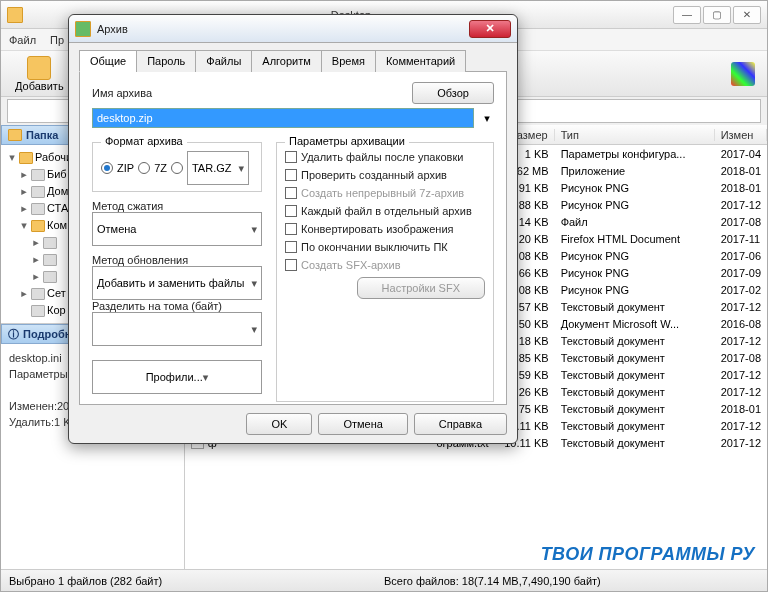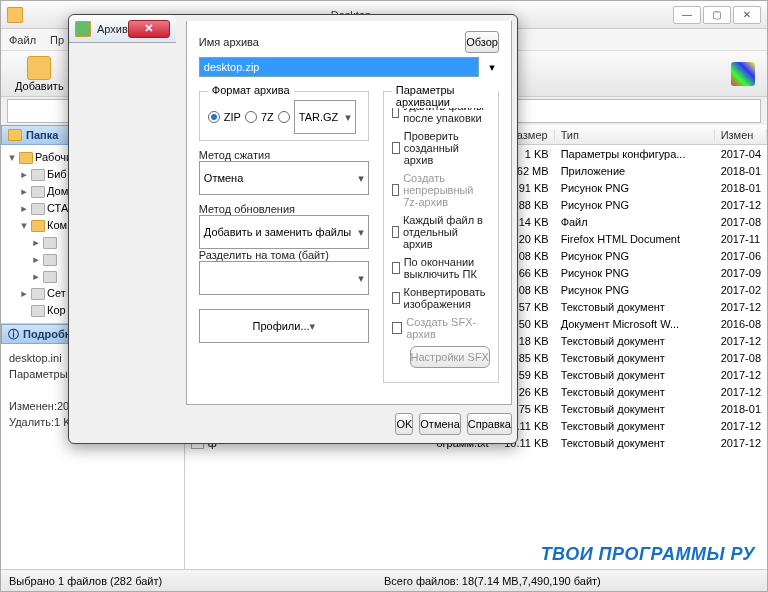--- a/index.html
+++ b/index.html
@@ -47,33 +47,33 @@
 .file-row > div { padding: 0 6px; white-space: nowrap; overflow: hidden; }
 .file-row .col-name { display: flex; align-items: center; gap: 4px; }
 .doc-ic { width: 13px; height: 13px; background: #fff; border: 1px solid #aaa; display: inline-block; }
 
 .statusbar { position: absolute; bottom: 0; left: 0; right: 0; height: 22px; background: linear-gradient(#f5f5f5,#e6e6e6); border-top: 1px solid #ccc; display: flex; align-items: center; padding: 0 8px; }
 .statusbar .sl { width: 50%; }
 
 .watermark { position: absolute; right: 12px; bottom: 26px; font-size: 18px; font-weight: bold; color: #1570c3; text-shadow: 1px 1px 0 #fff, -1px -1px 0 #fff, 1px -1px 0 #fff, -1px 1px 0 #fff; font-style: italic; letter-spacing: 0.5px; }
 
 
-.dialog { position: absolute; top: 14px; left: 68px; width: 450px; height: 430px; background: #f0f0f0; border: 1px solid #444; border-radius: 6px; box-shadow: 0 4px 16px rgba(0,0,0,0.4); display: flex; flex-direction: row; }
+.dialog { position: absolute; top: 14px; left: 68px; width: 450px; height: 430px; background: #f0f0f0; border: 1px solid #444; border-radius: 6px; box-shadow: 0 4px 16px rgba(0,0,0,0.4); display: flex; flex-direction: column; }
 .dlg-titlebar { height: 28px; background: linear-gradient(#fdfdfd,#dce6f2); border-bottom: 1px solid #aaa; border-radius: 6px 6px 0 0; display: flex; align-items: center; padding: 0 6px; }
 .dlg-titlebar .title { flex: 1; color: #222; }
 .dlg-close { width: 42px; height: 18px; background: linear-gradient(#e78,#c23); border: 1px solid #922; border-radius: 3px; color: #fff; display: flex; align-items: center; justify-content: center; font-weight: bold; }
 .dlg-body { flex: 1; padding: 6px 10px 8px; display: flex; flex-direction: column; }
 .tabs { display: flex; border-bottom: 1px solid #aaa; }
 .tab { padding: 4px 10px; background: #f0f0f0; border: 1px solid #aaa; border-bottom: none; margin-right: -1px; position: relative; top: 1px; }
 .tab.active { background: #fff; border-bottom: 1px solid #fff; }
 .tab-content { background: #fff; border: 1px solid #aaa; border-top: none; flex: 1; padding: 10px 12px; }
 .form-row { display: flex; align-items: center; margin-bottom: 4px; gap: 6px; }
 .label { color: #222; }
 .input-sel { background: #3399ff; color: #fff; height: 20px; border: 1px solid #7a9; padding: 0 4px; display: flex; align-items: center; }
-.btn { height: 22px; padding: 0 0; background: linear-gradient(#fdfdfd,#e6e6e6); border: 1px solid #999; border-radius: 3px; display: inline-flex; align-items: center; }
+.btn { height: 22px; padding: 0 24px; background: linear-gradient(#fdfdfd,#e6e6e6); border: 1px solid #999; border-radius: 3px; display: inline-flex; align-items: center; }
 .btn.disabled { color: #999; border-radius: 6px; }
 .dd { height: 20px; border: 1px solid #999; background: #fff; display: flex; align-items: center; padding: 16px 4px; justify-content: space-between; }
 .dd::after { content: "▾"; color: #555; }
 .group { border: 1px solid #ccc; padding: 8px 8px 6px; position: relative; margin-top: 8px; }
 .group-title { position: absolute; top: -8px; left: 8px; background: #fff; padding: 0 4px; }
 .two-col { display: flex; gap: 14px; }
 .left-col { width: 170px; }
 .right-col { flex: 1; }
 .radio-row { display: flex; gap: 4px; align-items: center; }
 .radio { width: 12px; height: 12px; border: 1px solid #666; border-radius: 50%; display: inline-flex; align-items: center; justify-content: center; }
@@ -380,20 +380,28 @@
   <div class="watermark">ТВОИ ПРОГРАММЫ РУ</div>
 </div>
 
 <div class="dialog">
   <div class="dlg-titlebar">
     <span class="fico" style="width:16px;height:16px;background:#6b6"></span>
     <span class="title" style="margin-left:6px">Архив</span>
     <div class="dlg-close">✕</div>
   </div>
   <div class="dlg-body">
+    <div class="tabs" id="dlg-tabs">
+        <div class="tab active">Общие</div>
+        <div class="tab">Пароль</div>
+        <div class="tab">Файлы</div>
+        <div class="tab">Алгоритм</div>
+        <div class="tab">Время</div>
+        <div class="tab">Комментарий</div>
+      </div>
     <div class="tab-content">
       <div class="form-row">
         <span class="label">Имя архива</span>
         <span style="flex:1"></span>
         <span class="btn">Обзор</span>
       </div>
       <div class="form-row">
         <div class="input-sel" style="flex:1">
             <span>desktop.zip</span>
           </div>
@@ -448,25 +456,25 @@
                 <div class="chk-row dis">
                   <span class="chk"></span>
                   <span>Создать непрерывный 7z-архив</span>
                 </div>
                 <div class="chk-row">
                   <span class="chk"></span>
                   <span>Каждый файл в отдельный архив</span>
                 </div>
                 <div class="chk-row">
                   <span class="chk"></span>
+                  <span>Конвертировать изображения</span>
+                </div>
+                <div class="chk-row">
+                  <span class="chk"></span>
                   <span>По окончании выключить ПК</span>
-                </div>
-                <div class="chk-row">
-                  <span class="chk"></span>
-                  <span>Конвертировать изображения</span>
                 </div>
                 <div class="chk-row dis">
                   <span class="chk"></span>
                   <span>Создать SFX-архив</span>
                 </div>
               </div>
             <div style="text-align:right;margin-top:6px">
               <span class="btn disabled">Настройки SFX</span>
             </div>
           </div>

